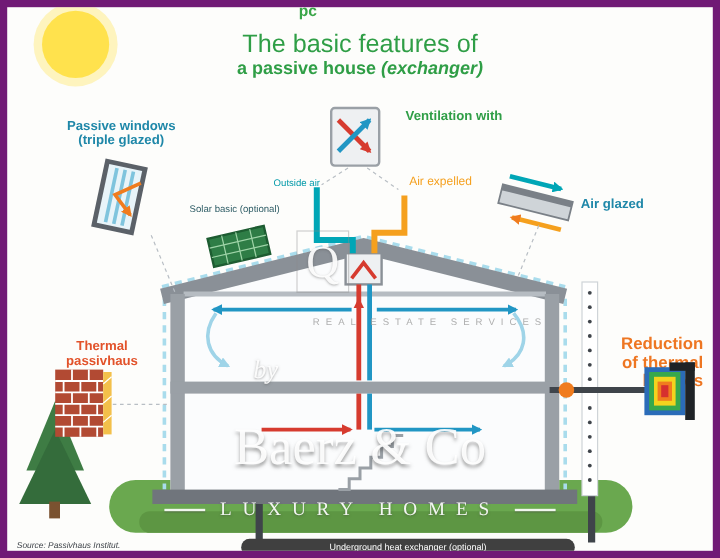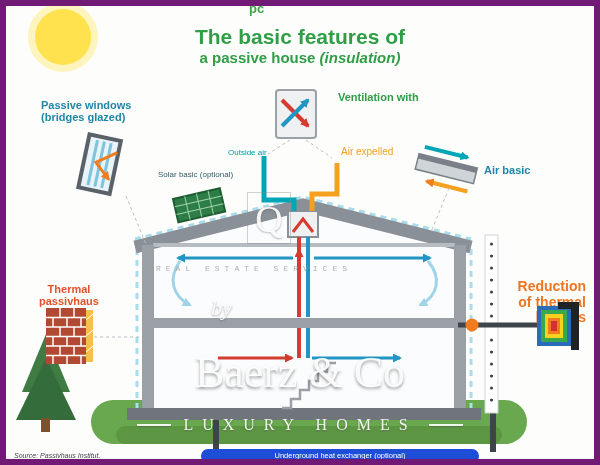--- a/index.html
+++ b/index.html
@@ -1,73 +1,73 @@
 <!DOCTYPE html>
 <html><head>
 <meta charset="utf-8">
 <style>
   *{margin:0;padding:0;box-sizing:border-box}
   body{background:#e9e9e9;font-family:"Liberation Sans",sans-serif}
   .stage{position:relative;width:600px;height:465px;background:#fdfdfb;overflow:hidden;border:6px solid #701a75}
   .abs{position:absolute}
   .lbl{position:absolute;line-height:1.12}
-  .title1{top:19px;left:0;right:0;text-align:center;font-size:21px;font-weight:bold;color:#2f9e46}
+  .title1{top:19px;left:0;right:0;text-align:center;font-size:21px;font-weight:normal;color:#2f9e46}
   .title2{top:44px;left:0;right:0;text-align:center;font-size:15px;font-weight:bold;color:#2f9e46}
   .title2 .it{font-style:italic}
   .top-logo{top:-4px;left:243px;color:#3aa648;font-weight:bold;font-size:13px}
   .sun{left:29px;top:3px;width:56px;height:56px;border-radius:50%;background:#ffe24d;box-shadow:0 0 0 7px rgba(255,226,77,.35)}
   .c-blue{color:#1e87a8}.c-green{color:#2f9e46}.c-redorange{color:#e2522a}.c-orange{color:#ee7622}
   .callout{font-weight:bold;font-size:11px}
-  .lbl-windows{left:35px;top:93px;width:120px;text-align:left}
+  .lbl-windows{left:35px;top:93px;width:120px;text-align:center}
   .lbl-vent{left:332px;top:85px;width:100px}
   .lbl-airtight{left:478px;top:158px;width:70px}
-  .lbl-thermal{left:24px;top:277px;width:78px;text-align:center}
+  .lbl-thermal{left:40px;top:277px;width:78px;text-align:center}
   .lbl-bridges{left:508px;top:273px;width:72px;text-align:right;font-size:14px}
   .lbl-solar{left:152px;top:165px;font-size:8px;color:#2f5d66}
   .lbl-outside{left:222px;top:143px;font-size:8px;font-weight:normal;color:#0099a8}
   .lbl-expelled{left:335px;top:140px;font-size:10px;font-weight:normal;color:#f5a01e}
   .int{font-size:8px}
   .int-blue{color:#2a9bc4}
   .int-red{color:#d63b2f;font-weight:bold}
   .lbl-as-ul{left:158px;top:260px}
   .lbl-afe{left:264px;top:254px;width:56px;text-align:center;background:rgba(255,255,255,.9)}
   .lbl-as-ur{left:366px;top:260px}
   .lbl-afe2{left:150px;top:349px;width:52px}
   .lbl-as-low{left:356px;top:339px}
-  .banner{left:195px;top:443px;width:278px;height:14px;background:#1d4ed8;border-radius:7px;color:#fff;font-size:7.5px;line-height:14px;text-align:center}
+  .banner{left:195px;top:443px;width:278px;height:14px;background:#404040;border-radius:7px;color:#fff;font-size:7.5px;line-height:14px;text-align:center}
   .source{left:8px;top:446px;font-size:7px;font-style:italic;color:#3f444a}
   
   .wm{position:absolute;inset:0;pointer-events:none;font-family:"Liberation Serif",serif;color:rgba(255,255,255,.92)}
   .wm>div{position:absolute}
   .wm-q{left:241px;top:186px;width:44px;height:52px;border:1px solid rgba(140,140,140,.4);font-size:38px;text-align:center;line-height:52px;text-shadow:0 1px 2px rgba(80,80,80,.45)}
-  .wm-tagline{left:150px;top:258px;width:300px;text-align:left;font-size:8px;letter-spacing:5px;color:rgba(155,155,155,.8);font-family:Liberation Mono, monospace}
+  .wm-tagline{left:150px;top:258px;width:300px;text-align:right;font-size:8px;letter-spacing:5px;color:rgba(155,155,155,.8);font-family:Liberation Sans, sans-serif}
   .wm-by{left:205px;top:289px;font-style:italic;font-size:22px;text-shadow:0 1px 2px rgba(80,80,80,.5)}
   .wm-brand{left:0;right:0;top:341px;text-align:center;font-size:44px;text-shadow:0 2px 3px rgba(70,70,70,.5)}
   .wm-sub{left:0;right:0;top:410px;display:flex;justify-content:center;align-items:center;gap:12px;font-size:16px;letter-spacing:9px;text-shadow:0 1px 2px rgba(70,70,70,.5)}
   .wm-line{width:34px;height:2px;background:rgba(255,255,255,.9);box-shadow:0 1px 1px rgba(70,70,70,.4)}
 </style>
 </head>
 <body>
 
 <div class="stage">
 
   <div class="abs sun"></div>
   <div class="lbl top-logo">pc</div>
 
   <div class="lbl title1">The basic features of</div>
-  <div class="lbl title2"><span>a passive house </span><span class="it">(insulation)</span></div>
+  <div class="lbl title2"><span>a passive house </span><span class="it">(exchanger)</span></div>
 
   <div class="lbl callout c-blue lbl-windows">
     <div>Passive windows</div>
-    <div>(bridges glazed)</div>
+    <div>(triple glazed)</div>
   </div>
   <div class="lbl callout c-green lbl-vent">
     <div>Ventilation with</div>
   </div>
-  <div class="lbl callout c-blue lbl-airtight">Air basic</div>
+  <div class="lbl callout c-blue lbl-airtight">Air glazed</div>
   <div class="lbl callout c-redorange lbl-thermal">
     <div>Thermal</div>
     <div>passivhaus</div>
   </div>
   <div class="lbl callout c-orange lbl-bridges">
     <div>Reduction</div>
     <div>of thermal</div>
     <div>bridges</div>
   </div>
   <div class="lbl lbl-solar">Solar basic (optional)</div>

